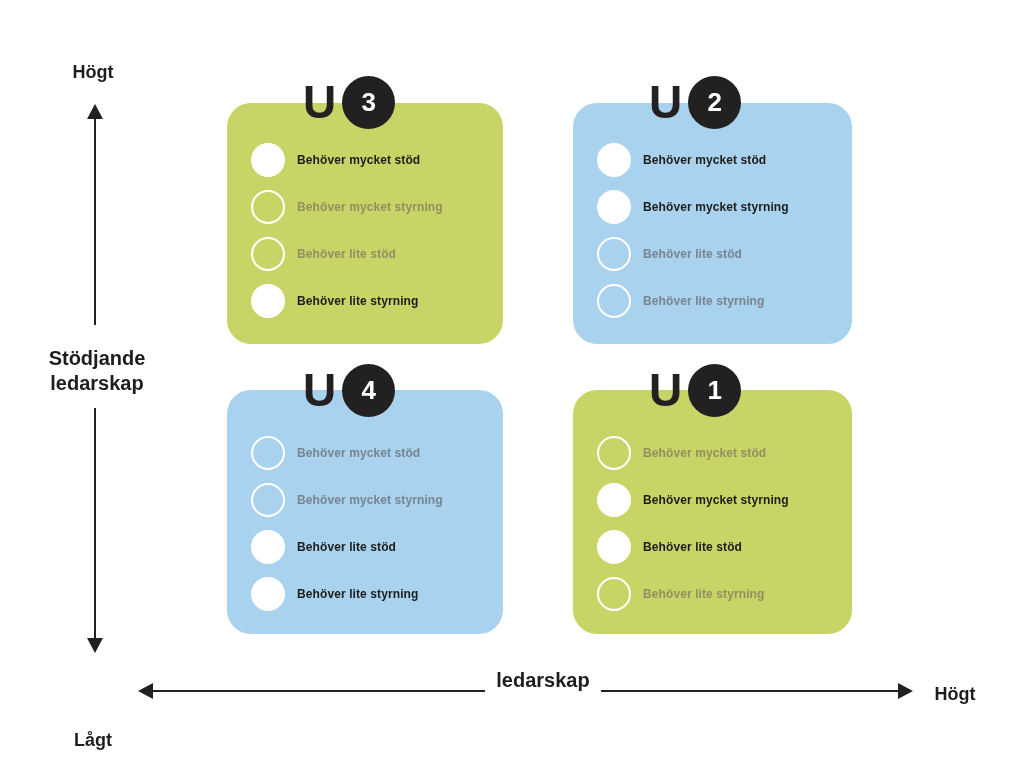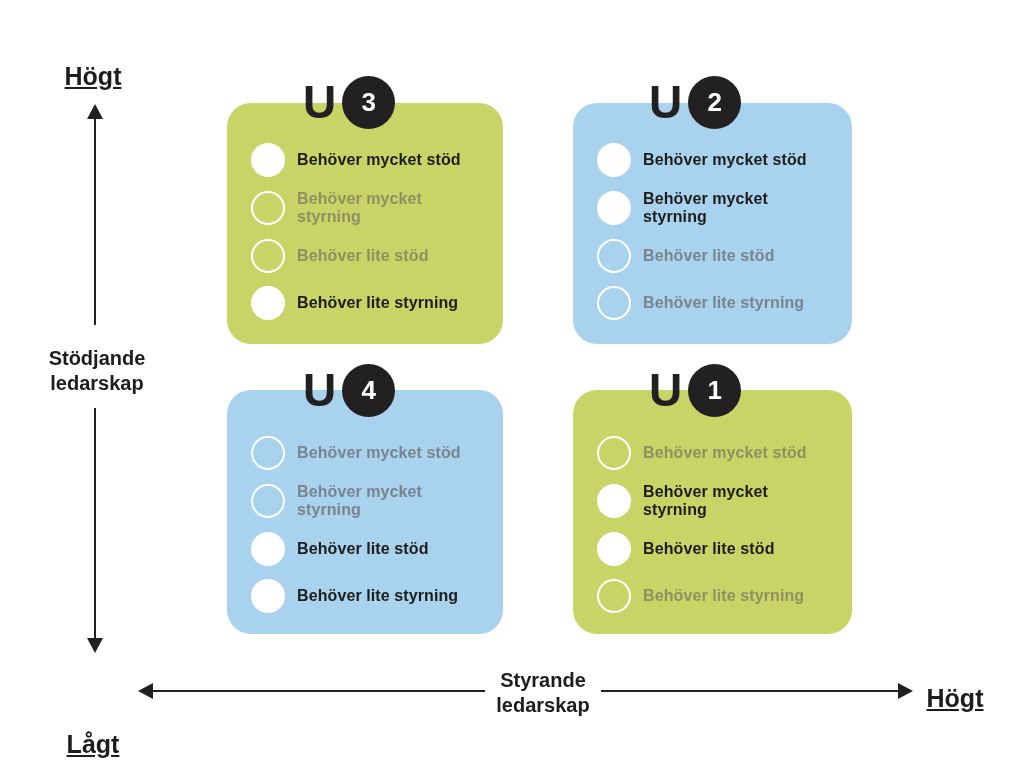--- a/index.html
+++ b/index.html
@@ -9,34 +9,34 @@
 
   
   .quad { position:absolute; border-radius:24px; padding:40px 18px 0 24px; display:flex; flex-direction:column; gap:13px; }
   .quad.green { background:#c9d466; }
   .quad.blue  { background:#a8d2ee; }
   .quad.bottom { padding-top:46px; }
 
   .item { display:flex; align-items:center; gap:12px; }
   .dot { width:34px; height:34px; flex:0 0 34px; border-radius:50%; border:2.5px solid #ffffff; }
   .item.checked .dot { background:#ffffff; border-color:#ffffff; }
-  .item .label { font-size:16px; font-weight:700; letter-spacing:0.1px; }
+  .item .label { font-size:12px; font-weight:700; letter-spacing:0.1px; }
   .quad.green .item .label { color:#8f9062; }
   .quad.blue  .item .label { color:#78848f; }
   .item.checked .label { color:#1d1d1b !important; }
 
   
   .uheader { position:absolute; display:flex; align-items:center; gap:7px; height:53px; z-index:2; }
   .uletter { font-size:46px; font-weight:800; color:#232021; line-height:0.9; letter-spacing:-1px; }
   .ucircle { width:53px; height:53px; border-radius:50%; background:#232021; color:#ffffff;
              display:flex; align-items:center; justify-content:center; font-size:26px; font-weight:700; }
 
   
   .axis-label { position:absolute; color:#1d1d1b; font-weight:700; text-align:center; }
-  .axis-end { font-size:25px;text-decoration:underline; }
+  .axis-end { font-size:18px; }
   .axis-title { font-size:20px; line-height:25px;text-align:center; }
   .vline { position:absolute; width:2px; background:#232021; }
   .hline { position:absolute; height:2px; background:#232021; }
   .arrowhead { position:absolute; width:0; height:0; }
   .ah-up    { border-left:8px solid transparent; border-right:8px solid transparent; border-bottom:15px solid #232021; }
   .ah-down  { border-left:8px solid transparent; border-right:8px solid transparent; border-top:15px solid #232021; }
   .ah-left  { border-top:8px solid transparent; border-bottom:8px solid transparent; border-right:15px solid #232021; }
   .ah-right { border-top:8px solid transparent; border-bottom:8px solid transparent; border-left:15px solid #232021; }
 </style>
 </head>
@@ -51,21 +51,20 @@
     <div>Stödjande</div>
     <div>ledarskap</div>
   </div>
   <div class="vline" style="left:94px; top:408px; height:231px;"></div>
   <div class="arrowhead ah-down" style="left:87px; top:638px;"></div>
   <div class="axis-label axis-end" style="left:43px; top:682px; width:100px;margin-top:48px;">Lågt</div>
 
   <div class="arrowhead ah-left" style="left:138px; top:683px;"></div>
   <div class="hline" style="left:152px; top:690px; width:333px;"></div>
   <div class="axis-label axis-title" style="left:473px; top:668px; width:140px;">
-    <div>Styrande</div>
     <div>ledarskap</div>
   </div>
   <div class="hline" style="left:601px; top:690px; width:297px;"></div>
   <div class="arrowhead ah-right" style="left:898px; top:683px;"></div>
   <div class="axis-label axis-end" style="left:905px; top:684px; width:100px;">Högt</div>
 
   <div class="uheader" style="left:303px; top:76px;">
     <span class="uletter">U</span>
     <span class="ucircle">3</span>
   </div>

